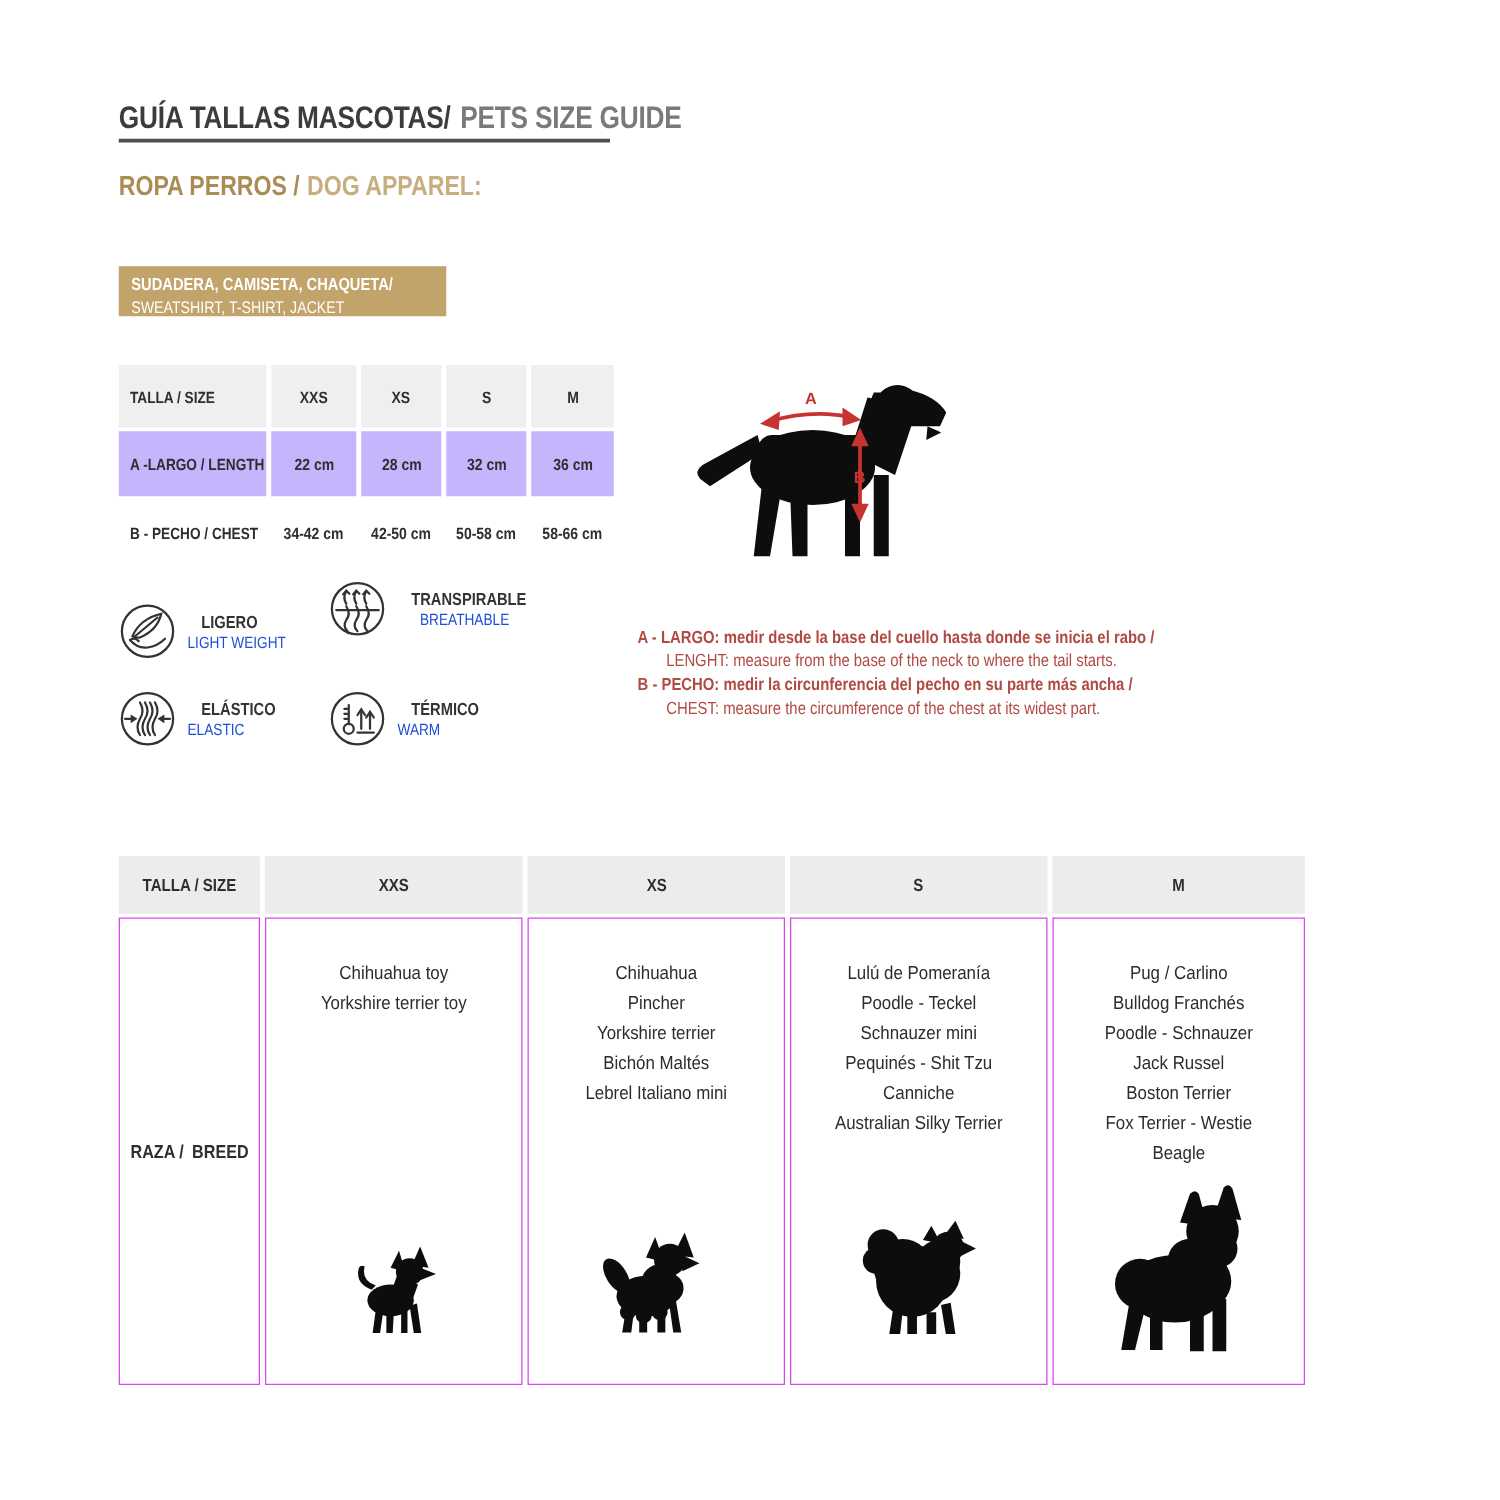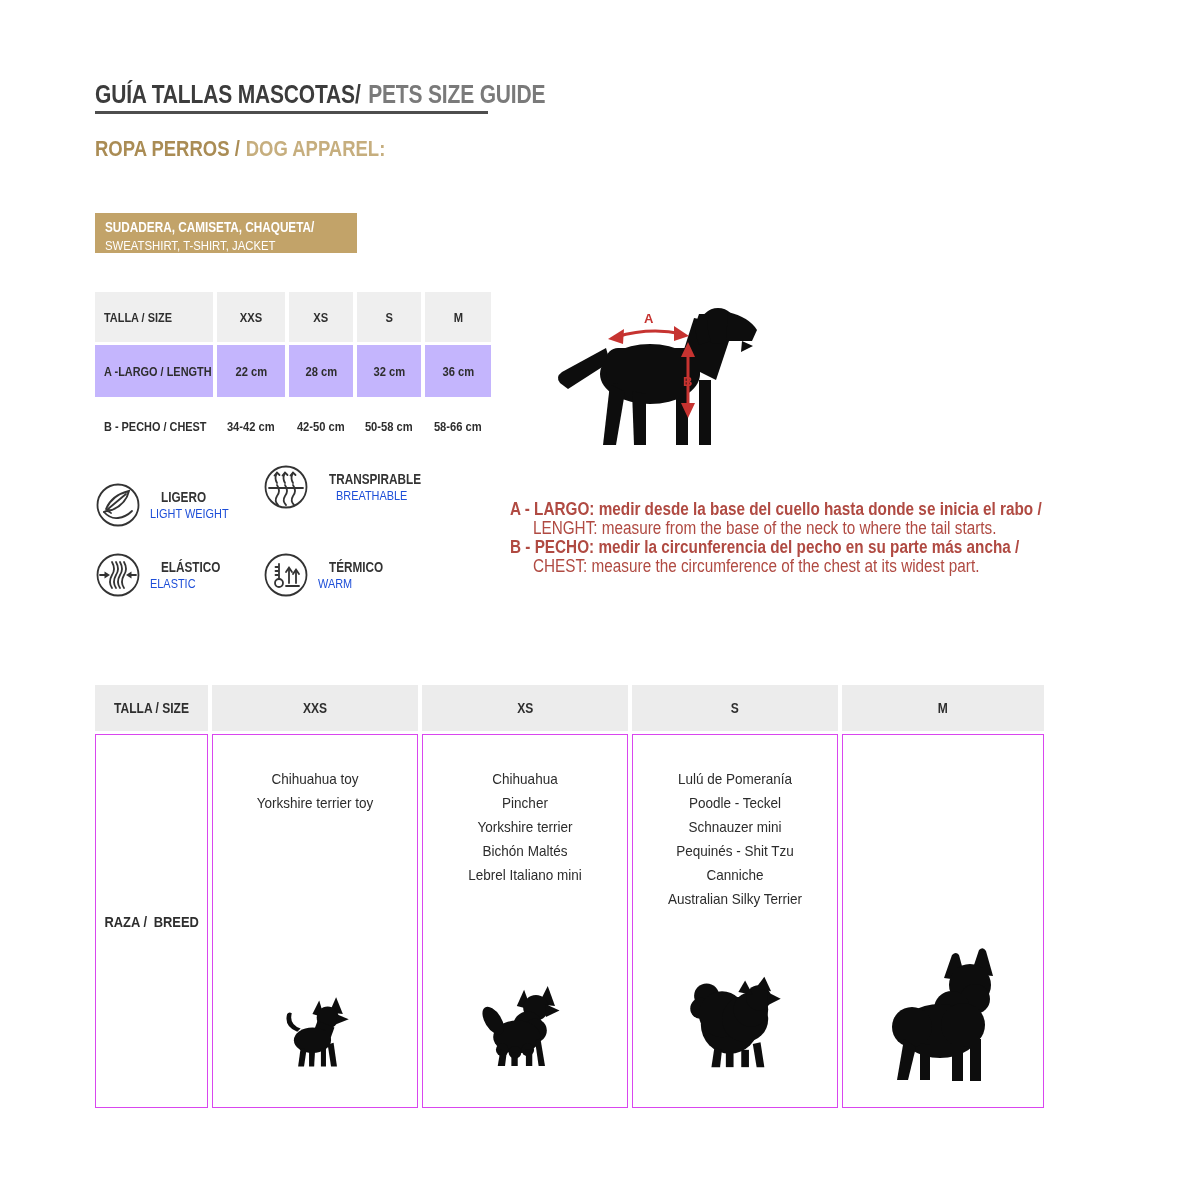--- a/index.html
+++ b/index.html
@@ -45,21 +45,21 @@
   .feature .txt { margin-left:9px; }
   .feature .n1 { font-size:14px; font-weight:bold; color:#333333; line-height:17px;margin-left:11px; }
   .feature .n2 { font-size:13px; color:#1d4ed8; line-height:16px; }
   .f1 { left:95px;  top:482px; }
   .f2 { left:263px; top:464px;text-align:center; }
   .f3 { left:95px;  top:552px; }
   .f4 { left:263px; top:552px; }
   .icn { width:46px; height:46px; flex:0 0 46px; }
 
   
-  .notes { left:510px; top:500px; width:460px; color:#b04a42; font-size:18px; }
+  .notes { left:510px; top:500px; width:460px; color:#b04a42; font-size:14px; }
   .notes .note-es { font-weight:bold; line-height:19px; transform:scaleX(0.85);
                     transform-origin:left center; white-space:nowrap; }
   .notes .note-en { line-height:19px; padding-left:27px; transform:scaleX(0.85);
                     transform-origin:left center; white-space:nowrap; }
 
   
   .breed-table { left:95px; top:685px; display:grid;
                  grid-template-columns:113px 206px 206px 206px 202px;
                  grid-template-rows:46px 374px; column-gap:4px; row-gap:3px; }
   .breed-table .hcell { background:#ececec; display:flex; align-items:center;
@@ -360,20 +360,29 @@
             <path d="M36 82 L33 102 L42 102 L44 84 Z"></path>
             <path d="M48 86 L48 102 L56 102 L56 86 Z"></path>
             <path d="M64 84 L64 102 L72 102 L72 84 Z"></path>
             <path d="M76 78 L80 102 L88 102 L84 76 Z"></path>
           </g>
         </svg>
       </div>
     </div>
 
     <div class="bcell">
+      <div class="breeds">
+          <div class="line">Pug / Carlino</div>
+          <div class="line">Bulldog Franchés</div>
+          <div class="line">Poodle  -  Schnauzer</div>
+          <div class="line">Jack Russel</div>
+          <div class="line">Boston Terrier</div>
+          <div class="line">Fox Terrier  -  Westie</div>
+          <div class="line">Beagle</div>
+        </div>
       <div class="dog-slot ds-m">
         <svg width="140" height="136" viewBox="0 0 130 136">
           <g fill="#0d0d0d">
             <path d="M74 8 Q78 4 81 8 L88 34 L66 31 Z"></path>
             <path d="M101 3 Q105 -1 108 4 L115 29 L93 27 Z"></path>
             <circle cx="92" cy="38" r="21"></circle>
             <circle cx="97" cy="52" r="15"></circle>
             <circle cx="74" cy="62" r="18"></circle>
             <ellipse cx="62" cy="84" rx="40" ry="27"></ellipse>
             <circle cx="85" cy="78" r="22"></circle>

